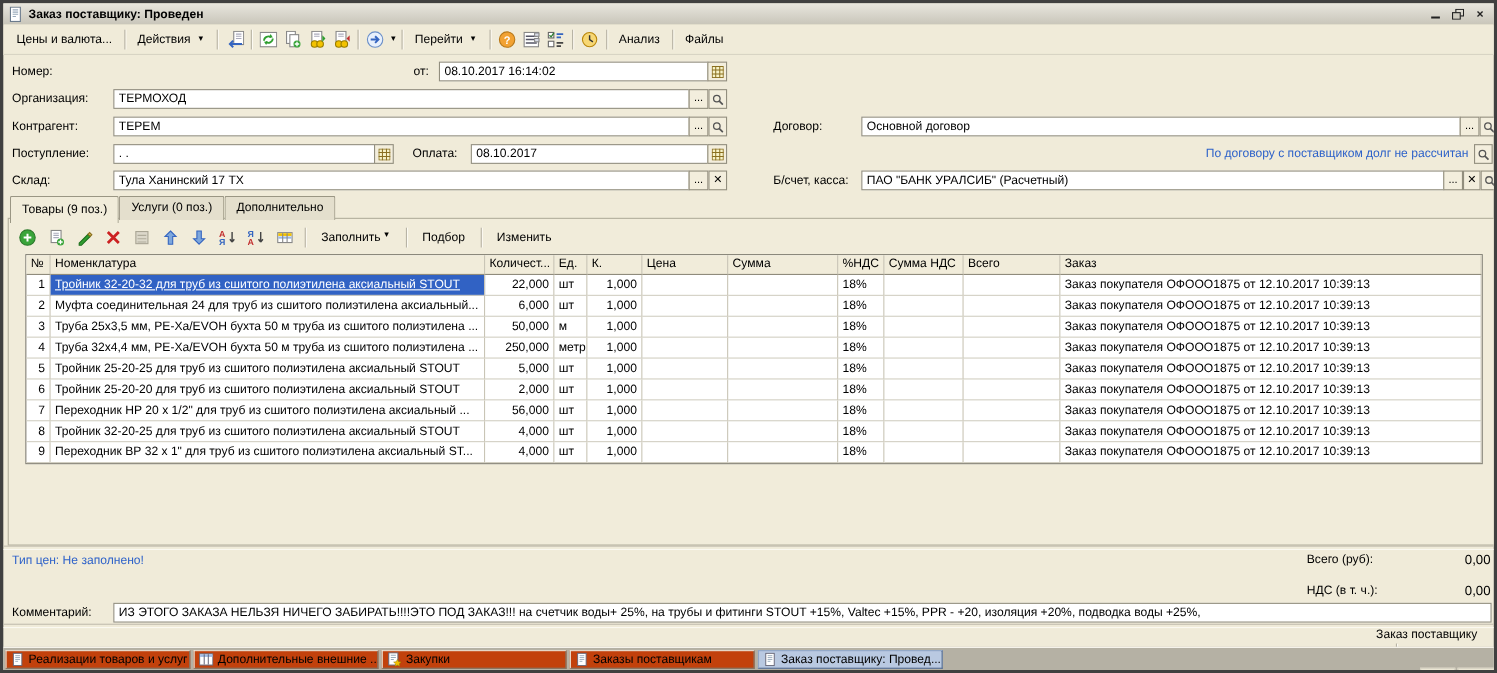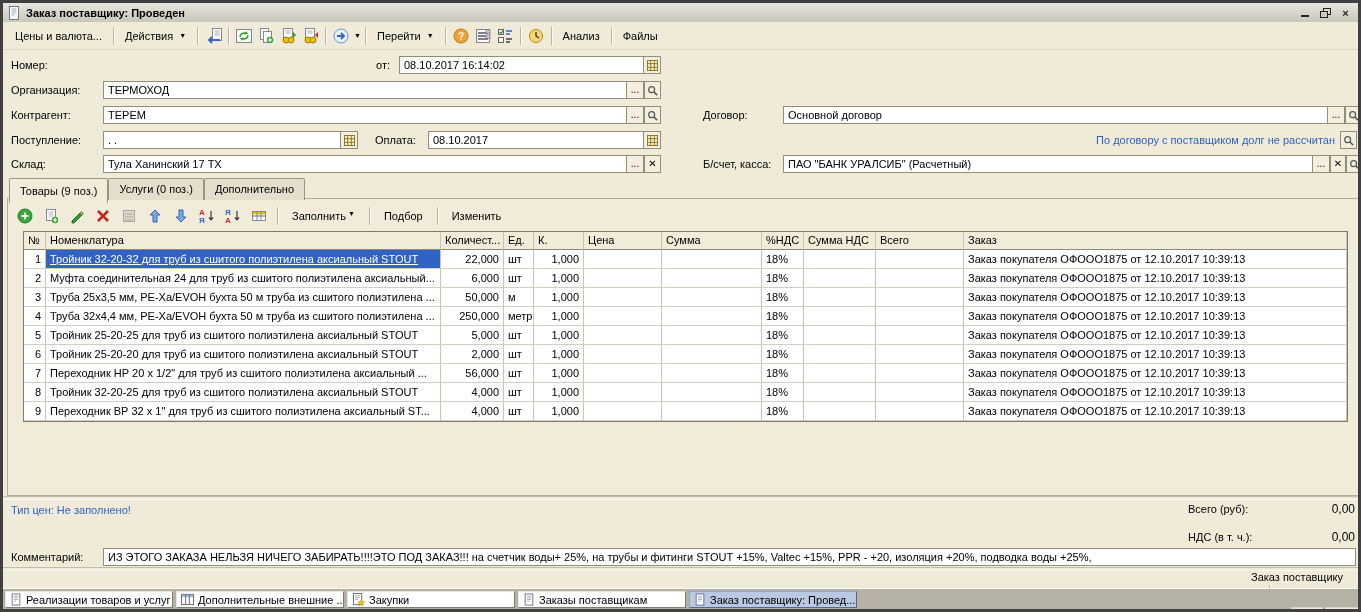--- a/index.html
+++ b/index.html
@@ -57,21 +57,21 @@
     border-top:1px solid #c2beae;border-bottom:1px solid #fbf9f1;}
   .totlbl{position:absolute;left:1185px;}
   .totval{position:absolute;width:120px;text-align:right;font-weight:normal;font-size:12px;}
   .fbuttons{position:absolute;right:6px;top:566px;height:18px;display:flex;align-items:center;flex-direction:column;}
   .fbtn{padding:2px 9px;white-space:nowrap;}
   .fbtn.bold{font-weight:bold;font-size:14px;}
   .fbtn + .fbtn{border-left:1px solid #b8b4a5;box-shadow:inset 1px 0 0 #fcfaf2;}
   
   .taskbar{position:absolute;left:0;top:585px;right:0;height:21px;background:#b5b1a4;
     border-top:1px solid #fdfbf3;display:flex;align-items:center;padding-left:2px;gap:3px;}
-  .task{width:168px;height:17px;background:#ffffff;border:1px solid;
+  .task{width:168px;height:17px;background:#c2410c;border:1px solid;
     border-color:#e9e6da #7e7b6e #7e7b6e #e9e6da;display:flex;align-items:center;gap:4px;
     padding:0 4px;box-sizing:border-box;white-space:nowrap;overflow:hidden;}
   .task.active{background:#b9c9e1;border-color:#8fa6c6 #51688c #51688c #8fa6c6;}
   .bstrip{position:absolute;left:0;top:607px;right:0;height:5px;background:#ece7d5;}
   .bcell{position:absolute;top:604px;height:8px;border:1px solid #d6d2c2;background:#ece7d5;}
   svg{display:block;}
 </style>
 </head>
 <body>
 

